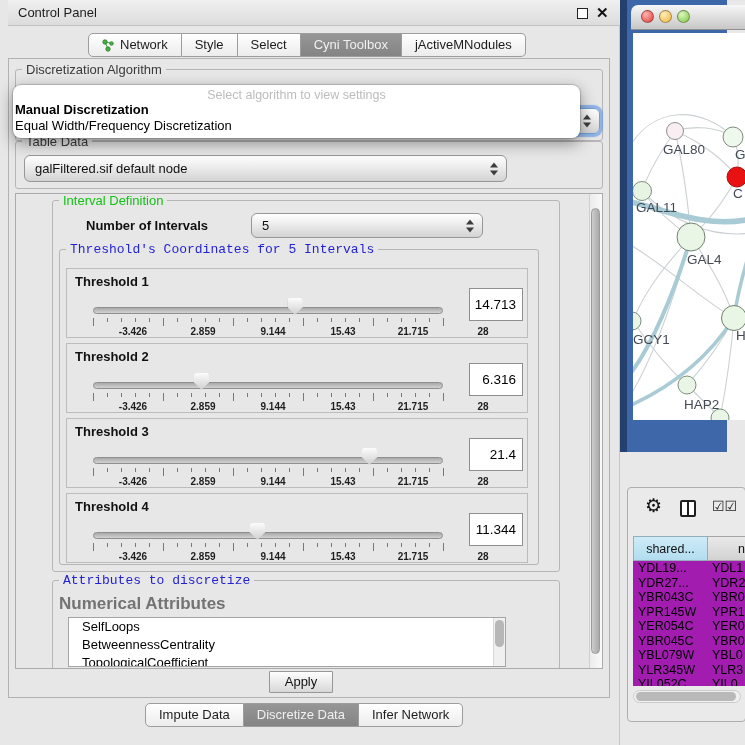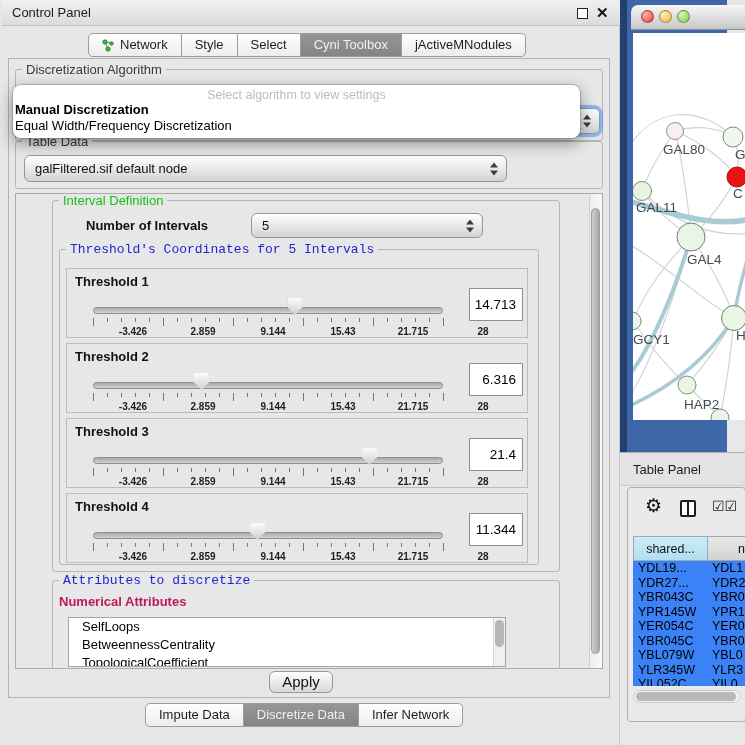--- a/index.html
+++ b/index.html
@@ -1,21 +1,21 @@
 <!DOCTYPE html>
 <html><head>
 <meta charset="utf-8">
 <style>
   *{margin:0;padding:0;box-sizing:border-box;font-family:"Liberation Sans",sans-serif;}
   html,body{background:#e8e8e8;}
   #root{position:relative;width:745px;height:745px;background:#e8e8e8;overflow:hidden;}
 
   
   #left-window{position:absolute;left:0;top:0;width:620px;height:745px;background:#e7e7e7;border-right:1px solid #c6c6c6;}
-  .titlebar{position:absolute;left:2px;top:0;width:620px;height:26px;background:linear-gradient(#f0f0f0,#dcdcdc);border-bottom:1px solid #c2c2c2;}
+  .titlebar{position:absolute;left:8px;top:0;width:620px;height:26px;background:linear-gradient(#f0f0f0,#dcdcdc);border-bottom:1px solid #c2c2c2;}
   .titlebar .title{position:absolute;left:10px;top:0;line-height:25px;font-size:13px;color:#1c1c1c;}
   .float-btn{position:absolute;left:577px;top:8px;width:11px;height:11px;border:1.5px solid #222;background:#fff;font-size:0;}
   .close-btn{position:absolute;left:596px;top:3px;font-size:15px;font-weight:bold;color:#111;line-height:20px;}
 
   .tabbar{position:absolute;display:flex;height:24px;}
   .seg{height:24px;line-height:22px;font-size:13px;color:#1c1c1c;background:linear-gradient(#ffffff,#ececec);border:1px solid #9d9d9d;border-left:none;padding:0 13px;white-space:nowrap;display:flex;align-items:center;gap:5px;}
   .seg:first-child{border-left:1px solid #9d9d9d;border-radius:5px 0 0 5px;}
   .seg:last-child{border-radius:0 5px 5px 0;}
   .seg.sel{background:linear-gradient(#969696,#848484);color:#f0f0f0;}
   #top-tabbar{left:88px;top:33px;}
@@ -62,27 +62,27 @@
   .slider-track{position:absolute;left:26px;top:38px;width:350px;height:7px;border:1px solid #8f8f8f;border-radius:4px;background:linear-gradient(#a9a9a9,#d2d2d2);}
   .slider-thumb{position:absolute;top:29px;width:15px;height:17px;background:linear-gradient(#fcfcfc,#cfcfcf);clip-path:polygon(10% 0,90% 0,100% 12%,100% 55%,50% 100%,0 55%,0 12%);filter:drop-shadow(0 0 .6px #777) drop-shadow(0 1px 1px rgba(0,0,0,.3));}
   .ticks{position:absolute;left:26px;top:49px;width:350px;height:8px;}
   .tick{position:absolute;top:0;width:1px;height:4px;background:#787878;}
   .tick.major{height:8px;}
   .tick-labels{position:absolute;left:26px;top:57px;width:350px;height:11px;margin-left:40px;}
   .tick-label{position:absolute;transform:translateX(-50%);font-size:10px;font-weight:bold;color:#1e1e1e;white-space:nowrap;}
   .value-box{position:absolute;left:402px;top:19px;width:54px;height:33px;background:#fff;border:1px solid #8f8f8f;font-size:13.5px;color:#000;text-align:right;line-height:31px;padding-right:6px;}
 
   #attr-fs{left:36px;top:386px;width:508px;height:100px;}
-  #na-label{position:absolute;left:6px;top:13px;font-size:13px;font-weight:bold;color:#be185d;}
+  #na-label{position:absolute;left:6px;top:13px;font-size:17px;font-weight:bold;color:#737373;}
   #attr-list{position:absolute;left:15px;top:36px;width:438px;height:50px;background:#fff;border:1px solid #a5a5a5;overflow:hidden;}
   .attr-item{padding-left:13px;line-height:18px;font-size:13px;color:#000;white-space:nowrap;}
   .list-scrollbar{position:absolute;right:0;top:0;width:12px;height:100%;background:#f0f0f0;border-left:1px solid #d8d8d8;}
   .list-thumb{position:absolute;right:1px;top:2px;width:9px;height:27px;background:#b7b7b7;border-radius:5px;}
 
-  .push-btn{position:absolute;left:269px;top:671px;width:64px;height:22px;border:1px solid #979797;border-radius:6px;background:linear-gradient(#fefefe,#d8d8d8);font-size:15px;color:#111;text-align:center;line-height:20px;}
+  .push-btn{position:absolute;left:269px;top:671px;width:64px;height:22px;border:1px solid #979797;border-radius:1px;background:linear-gradient(#fefefe,#d8d8d8);font-size:13px;color:#111;text-align:center;line-height:20px;}
 
   .net-tab-icon{width:13px;height:13px;display:inline-block;}
 
   
   #navy-strip{position:absolute;left:620px;top:0;width:7px;height:452px;background:#24406f;}
   #net-frame{position:absolute;left:627px;top:0;width:100px;height:452px;background:#3e67aa;padding-left:33px;}
   .nv-titlebar{position:absolute;left:4px;top:5px;width:114px;height:25px;background:linear-gradient(#f7f7f7,#c7c7c7);border-radius:7px 0 0 0;border-bottom:1px solid #8f8f8f;}
   .light{position:absolute;top:5px;width:13px;height:13px;border-radius:50%;border:1px solid rgba(0,0,0,.35);}
   .light.red{left:10px;background:radial-gradient(circle at 35% 30%,#ffb4b0,#e03c37);}
   .light.yellow{left:28px;background:radial-gradient(circle at 35% 30%,#ffedb8,#efb63d);}
@@ -95,21 +95,21 @@
   .gear{position:absolute;left:17px;top:7px;font-size:19px;color:#111;line-height:22px;}
   .split-icon{position:absolute;left:52px;top:12px;width:16px;height:17px;border:2px solid #1d1d1d;border-radius:2px;background:#fff;}
   .split-icon::after{content:"";position:absolute;left:50%;top:0;bottom:0;width:2px;background:#1d1d1d;transform:translateX(-50%);}
   .checks{position:absolute;left:84px;top:10px;font-size:14px;color:#222;letter-spacing:0;}
 
   .ttable{position:absolute;left:5px;top:48px;width:113px;height:150px;}
   .thead{display:flex;height:25px;}
   .th{font-size:12.5px;color:#111;line-height:24px;}
   .th.c0{width:75px;text-align:center;background:linear-gradient(#ceebf7,#b2ddef);border:1px solid #93aebc;}
   .th.c1{flex:1;padding-left:30px;background:linear-gradient(#e9e9e9,#d2d2d2);border:1px solid #a5a5a5;border-left:none;overflow:hidden;}
-  .tbody{position:absolute;left:0;top:25px;right:0;height:125px;background:#3b82f6;overflow:hidden;}
+  .tbody{position:absolute;left:0;top:25px;right:0;height:125px;background:#a21caf;overflow:hidden;}
   .trow{display:flex;height:14.5px;}
   .tcell{font-size:12.5px;line-height:14.5px;color:#000;white-space:nowrap;overflow:hidden;}
   .tcell.c0{width:75px;padding-left:5px;}
   .tcell.c1{flex:1;padding-left:4px;overflow:visible;}
   .hscroll{position:absolute;left:5px;top:202px;width:108px;height:13px;background:#f0f0f0;border:1px solid #cbcbcb;border-radius:7px;}
   .hthumb{position:absolute;left:2px;top:1px;width:100px;height:9px;background:#b9b9b9;border-radius:5px;}
 </style>
 </head>
 <body>
 
@@ -440,23 +440,20 @@
           <text x="3" y="179">GAL11</text>
           <text x="54" y="231">GAL4</text>
           <text x="0" y="311">GCY1</text>
           <text x="103" y="307">H</text>
           <text x="51" y="376">HAP2</text>
         </g>
       </svg>
     </div>
   </div>
 
-  <div id="tp-header">
-    <span class="title">Table Panel</span>
-  </div>
   <div id="tp-box">
     <span class="gear">⚙</span>
     <span class="split-icon"></span>
     <span class="checks">☑☑</span>
 
     <div class="ttable">
       <div class="thead">
         <div class="th c0">shared...</div>
         <div class="th c1">n</div>
       </div>

